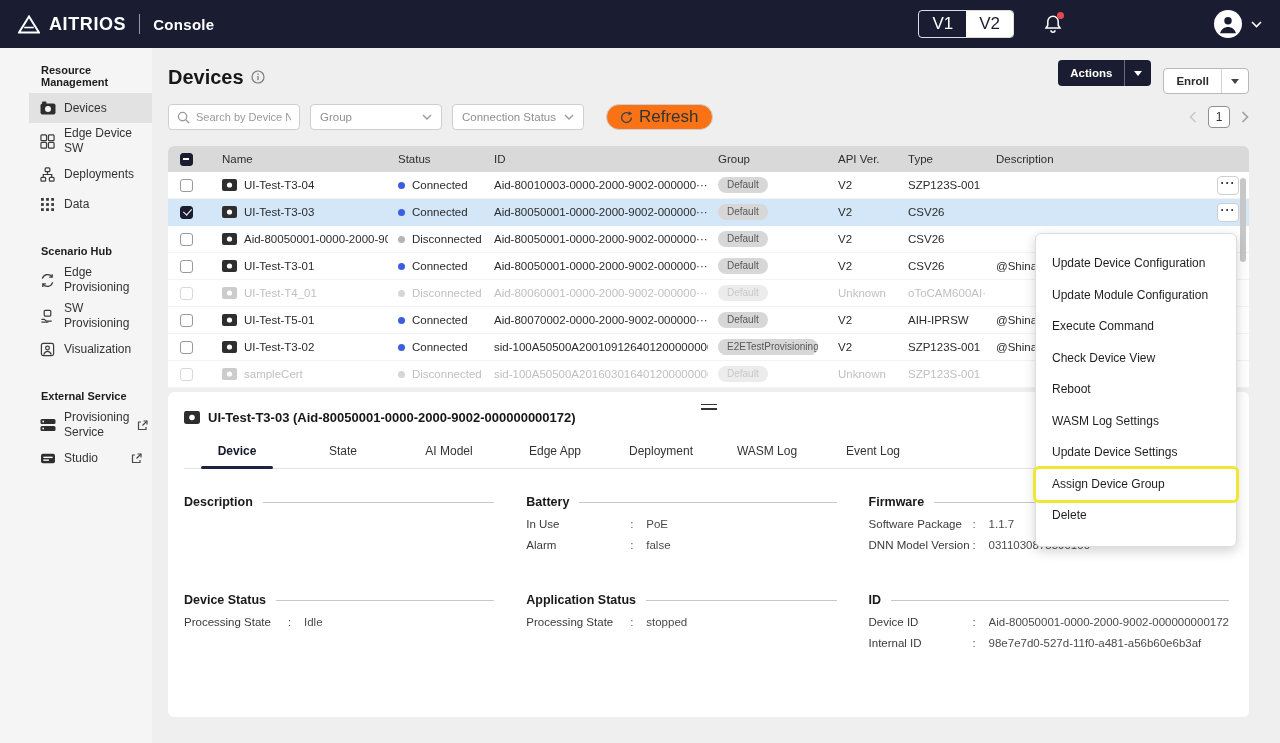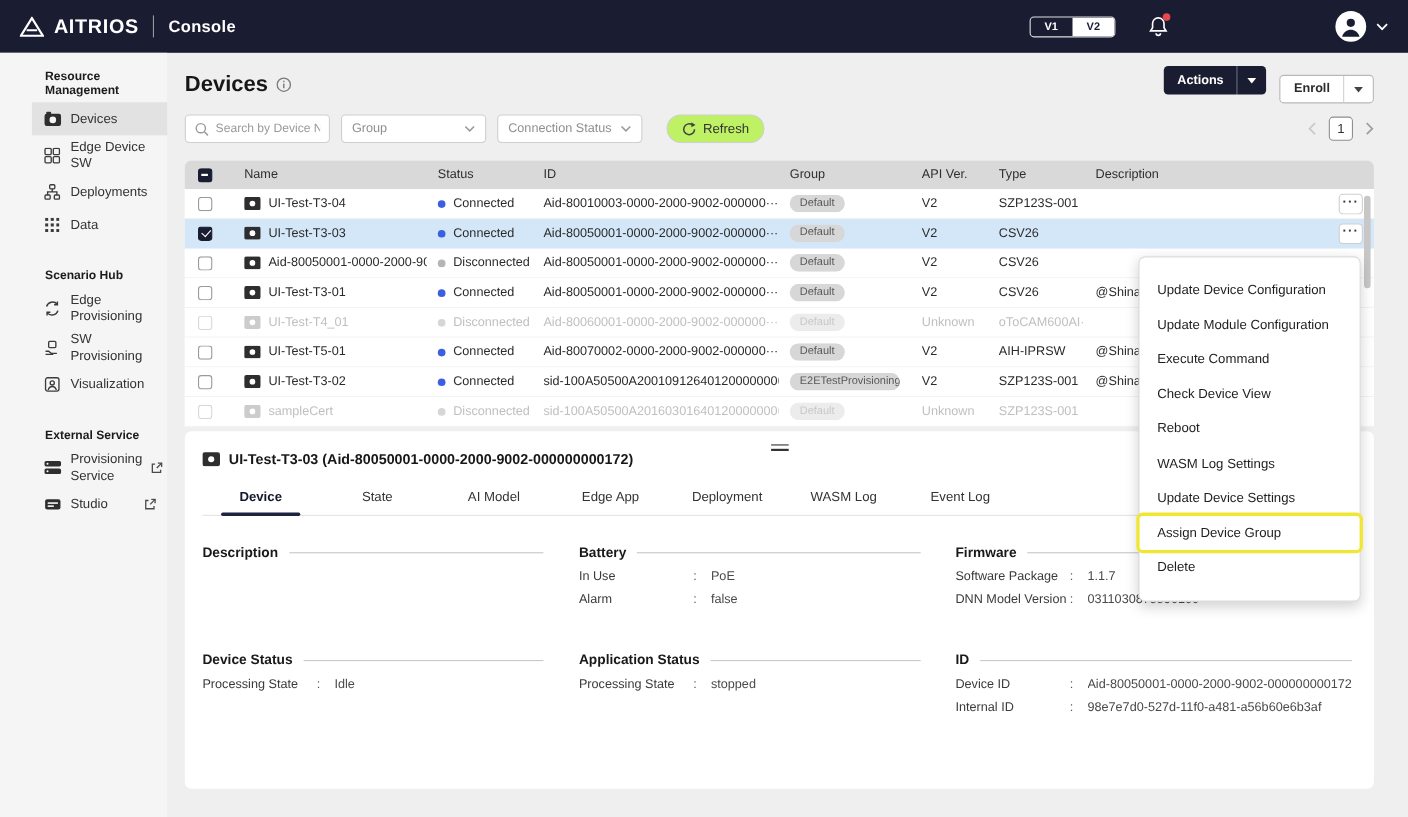--- a/index.html
+++ b/index.html
@@ -8,21 +8,21 @@
 
   .app { position:relative; width:1280px; height:743px; overflow:hidden; background:#EFEFEF; }
 
   
   .topbar { position:absolute; top:0; left:0; right:0; height:48px; background:#1A1D32; display:flex; align-items:center; padding:0 18px; }
   .logo { display:flex; align-items:center; margin-right:9px; }
   .brand { color:#fff; font-size:18px; font-weight:700; letter-spacing:.6px; }
   .tb-divider { width:1px; height:20px; background:rgba(255,255,255,.55); margin:0 13px; }
   .appname { color:#fff; font-size:15px; font-weight:700; letter-spacing:.3px; }
   .version-toggle { margin-left:auto; display:flex; border:1px solid rgba(255,255,255,.85); border-radius:4px; overflow:hidden; }
-  .vt { padding:3px 13px; font-size:10px; font-weight:700; color:#fff; }
+  .vt { padding:3px 13px; font-size:17px; font-weight:400; color:#fff; }
   .vt.active { background:#fff; color:#1A1D32; }
   .bell { position:relative; margin-left:28px; width:22px; height:24px; display:flex; align-items:center; justify-content:center; }
   .bell .ndot { position:absolute; top:0; right:0; width:7px; height:7px; border-radius:50%; background:#E5484D; }
   .avatar { margin-left:150px; width:28px; height:28px; border-radius:50%; background:#fff; display:flex; align-items:center; justify-content:center; overflow:hidden; }
   .user-chev { margin-left:9px; display:flex; align-items:center; }
 
   
   .sidebar { position:absolute; top:48px; left:0; width:152px; bottom:0; background:#F5F5F5; padding-top:8px;padding-left:29px; }
   .side-title { font-size:11px; font-weight:700; color:#1c1c1c; padding:8px 12px 5px; }
   .side-title.mt { margin-top:18px; }
@@ -49,21 +49,21 @@
   .caret { padding:0 9px; display:flex; }
   .tri { width:0; height:0; border-left:4px solid transparent; border-right:4px solid transparent; border-top:5px solid #fff; }
   .btn.light .tri { border-top-color:#444; }
 
   .filter-row { display:flex; align-items:center; gap:10px; height:26px; margin-bottom:16px; }
   .search-box { width:132px; height:26px; background:#fff; border:1px solid #cfcfcf; border-radius:4px; display:flex; align-items:center; padding:0 8px; gap:6px; }
   .search-box input { border:none; outline:none; width:100%; font-size:11px; font-family:inherit; color:#333; background:transparent; }
   .search-box input::placeholder { color:#9a9a9a; }
   .select { width:132px; height:26px; background:#fff; border:1px solid #cfcfcf; border-radius:4px; display:flex; align-items:center; padding:0 9px; font-size:11.5px; color:#8f8f8f; }
   .select .sel-label { flex:1; }
-  .refresh-btn { margin-left:12px; height:26px; background:#bef264; border:1px solid #cfcfcf; border-radius:13px; display:flex; align-items:center; gap:6px; padding:0 13px; font-size:12px; color:#333; }
+  .refresh-btn { margin-left:12px; height:26px; background:#f97316; border:1px solid #cfcfcf; border-radius:13px; display:flex; align-items:center; gap:6px; padding:0 13px; font-size:17px; color:#333; }
   .pagination { margin-left:auto; display:flex; align-items:center; gap:11px; }
   .page-box { width:22px; height:22px; border:1px solid #8f8f8f; border-radius:4px; background:#fff; display:flex; align-items:center; justify-content:center; font-size:12px; color:#333; }
 
   
   .table-card { background:#fff; border-radius:6px 6px 0 0; position:relative; }
   .tr { display:grid; grid-template-columns:44px 176px 96px 224px 120px 70px 88px 1fr 42px; align-items:center; height:27px; background:#fff; border-bottom:1px solid #F3F3F3; font-size:11.5px; color:#2b2b2b; }
   .tr.head { background:#D9D9D9; height:26px; border-radius:6px 6px 0 0; border-bottom:none; color:#2e2e2e; font-weight:400; }
   .tr.selected { background:#D3E7F8; border-bottom-color:#D3E7F8; }
   .td { padding:0 10px; white-space:nowrap; overflow:hidden; display:flex; align-items:center; }
   .td-check { justify-content:flex-start; padding-left:12px; }

